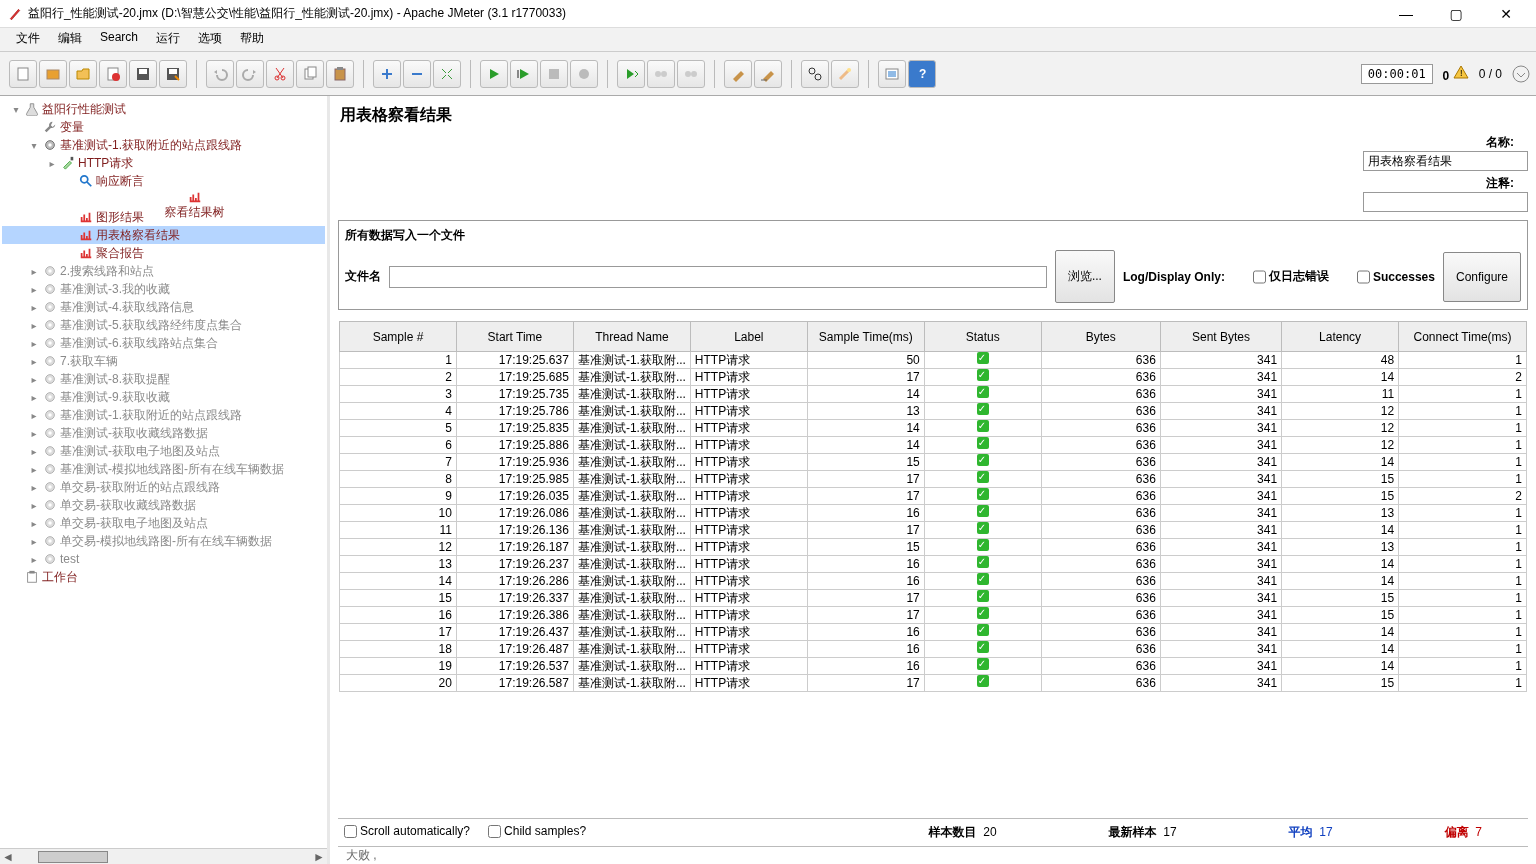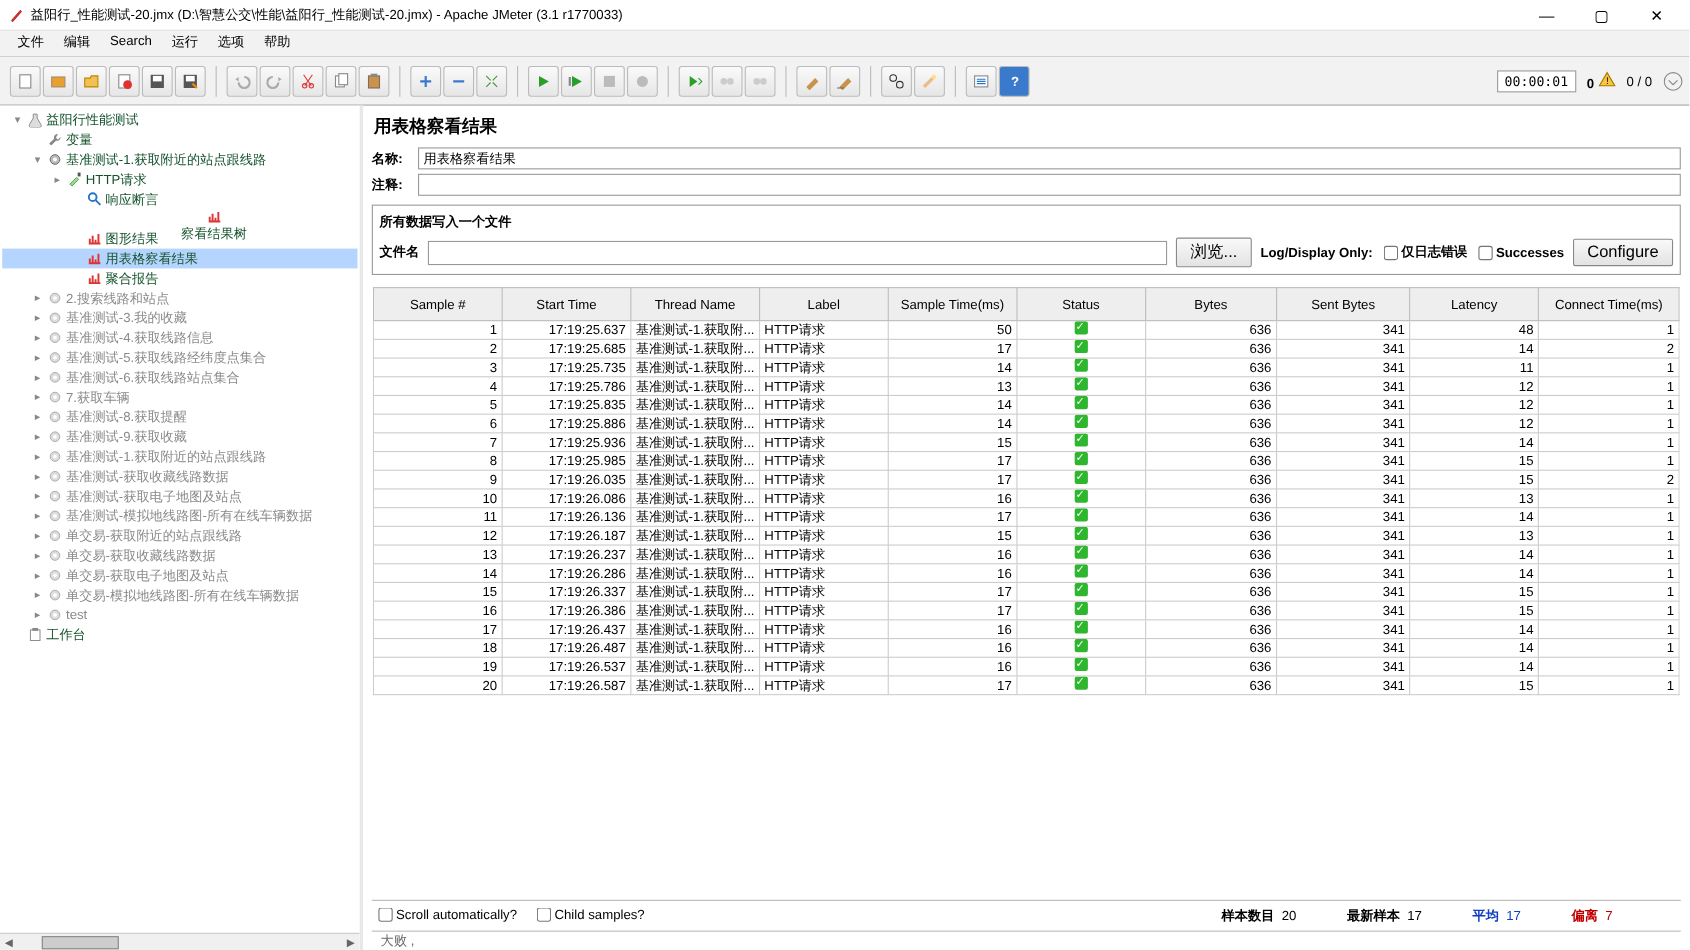--- a/index.html
+++ b/index.html
@@ -19,50 +19,50 @@
 .tb-right { margin-left: auto; display: flex; align-items: center; gap: 10px; }
 .timer { border: 1px solid #999; padding: 2px 6px; font-family: monospace; background: #fff; }
 .warn-ic { width: 16px; height: 16px; }
 .main { display: flex; height: calc(864px - 28px - 24px - 44px); }
 .tree-panel { width: 330px; border-right: 3px solid #e8e8e8; overflow: hidden; position: relative; background: #fff; }
 .tree { padding: 4px 2px; font-size: 12px; overflow-y: auto; height: calc(100% - 16px); }
 .tree-node { display: flex; align-items: center; height: 18px; white-space: nowrap; }
 .tree-node.selected { background: #b5d5ff; }
 .tree-toggle { width: 12px; text-align: center; color: #888; font-size: 10px; }
 .tree-icon { width: 16px; height: 14px; margin: 0 2px; display: flex; align-items: center; justify-content: center; }
-.tree-label { color: #14532d; }
+.tree-label { color: #7f1d1d; }
 .tree-label.gray { color: #8a8a8a; }
 .tree-scroll { position: absolute; bottom: 0; left: 0; right: 0; height: 16px; background: #f0f0f0; border-top: 1px solid #ccc; display: flex; align-items: center; }
 .tree-scroll .thumb { background: #cdcdcd; border: 1px solid #888; height: 12px; width: 70px; margin-left: 22px; }
 .tree-scroll .arrow { width: 16px; text-align: center; color: #666; }
 .right-panel { flex: 1; display: flex; flex-direction: column; padding: 5px 8px 0 8px; }
 .panel-title { font-size: 16px; font-weight: bold; padding: 4px 2px 8px; }
-.form-row { display: flex; align-items: center; margin-bottom: 4px; }
+.form-row { display: flex; align-items: flex-end; margin-bottom: 4px; flex-direction: column; }
 .form-row label { width: 42px; font-weight: bold; }
 .form-row input { flex: 1; border: 1px solid #999; background: #fff; padding: 2px 4px; font-size: 12px; height: 20px; }
 .fieldset { border: 1px solid #999; margin-top: 4px; padding: 6px 6px; }
 .fieldset .legend { font-weight: bold; margin-bottom: 6px; }
 .file-row { display: flex; align-items: center; gap: 8px; }
 .file-row label { font-weight: bold; }
 .file-row input { flex: 1; border: 1px solid #999; padding: 2px 4px; height: 22px; background: #fff; }
-.btn { border: 1px solid #888; background: linear-gradient(#f9f9f9,#e3e3e3); padding: 3px 12px; border-radius: 2px; font-size: 15px; }
+.btn { border: 1px solid #888; background: linear-gradient(#f9f9f9,#e3e3e3); padding: 17px 12px; border-radius: 2px; font-size: 12px; }
 .checkbox-inline { display: flex; align-items: center; gap: 3px; }
-.log-opts { display: flex; align-items: center; gap: 10px; }
+.log-opts { display: flex; align-items: center; gap: 28px; }
 .log-opts .bold { font-weight: bold; }
 .table-wrap { margin-top: 10px; border: 1px solid transparent; flex: 1; overflow: hidden; }
 table.results { width: 100%; border-collapse: collapse; font-size: 12px; table-layout: fixed;}
 table.results th { background: #eeeeee; border: 1px solid #bcbcbc; padding: 2px 4px; font-weight: normal; height: 30px; }
 table.results td { border: 1px solid #ccc; padding: 0 4px; height: 15px; line-height: 15px; white-space: nowrap; overflow: hidden; text-overflow: clip;}
 .col-num { text-align: right; }
 .col-txt { text-align: left; }
 .col-status { text-align: center; }
 .status-ok { display: inline-block; width: 12px; height: 12px; background: #2fb62f; border-radius: 2px; position: relative; }
 .status-ok::after { content: "✓"; color: #fff; font-size: 10px; position: absolute; left: 1px; top: -2px; }
 .footer-opts { border-top: 1px solid #bbb; border-bottom: 1px solid #bbb; padding: 5px 6px; display: flex; align-items: flex-start; gap: 18px;}
-.stats { display: flex; gap: 46px; margin-left: auto; margin-right: 56px; align-items: center;}
+.stats { display: flex; gap: 112px; margin-left: auto; margin-right: 40px; align-items: center;}
 .stat-label { font-weight: bold; }
 .stat-avg { color: #1040c0; }
 .stat-dev { color: #c00000; }
 .bottom-cut { color: #6a6a6a; padding-left: 8px; }
 </style>
 </head>
 <body>
 
 <div class="titlebar">
   <svg class="feather" viewBox="0 0 24 24">

